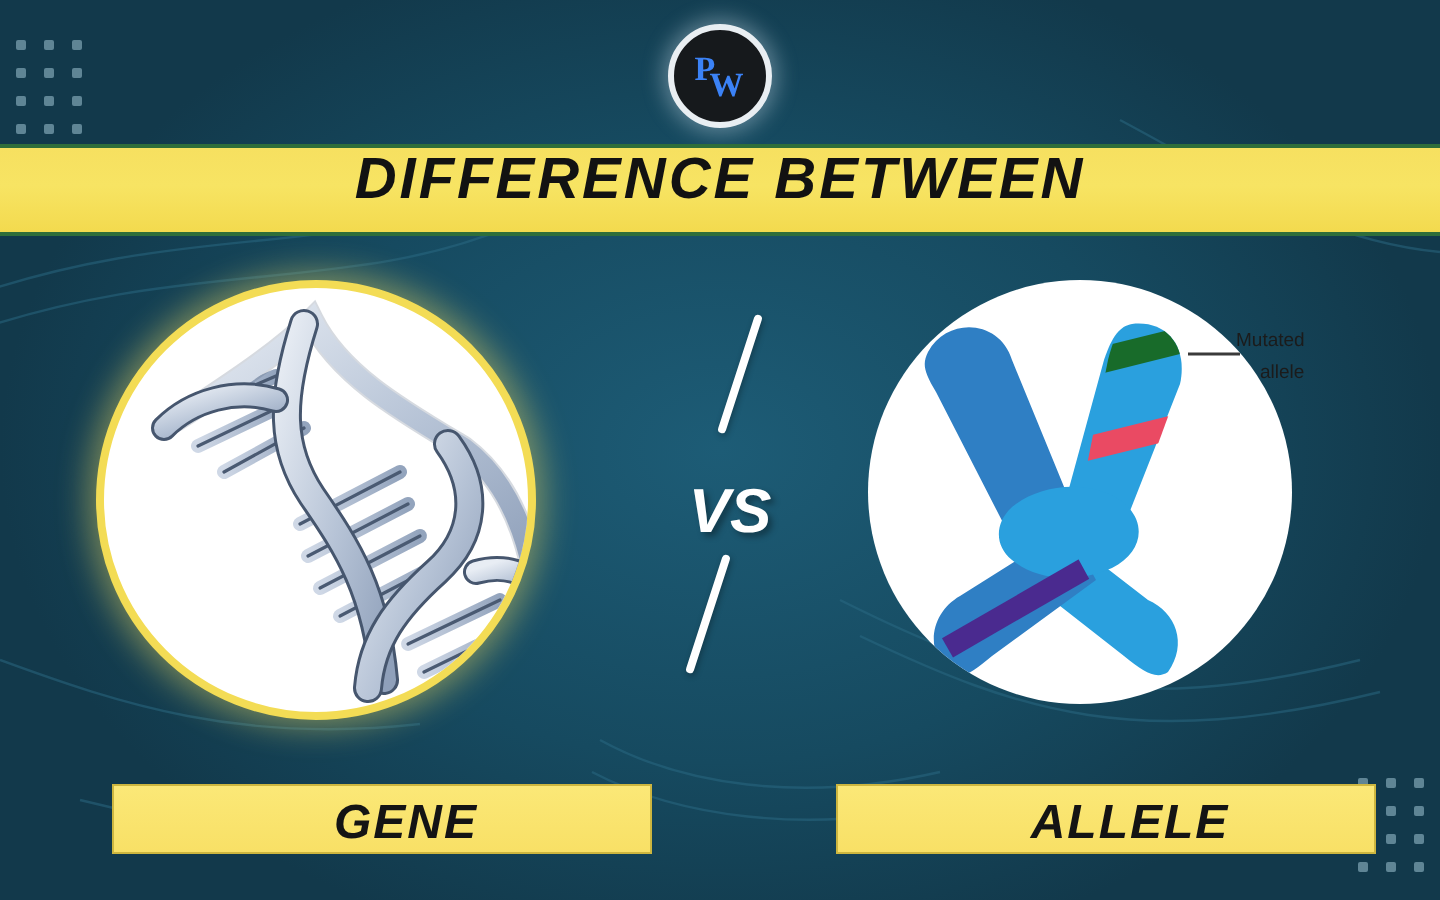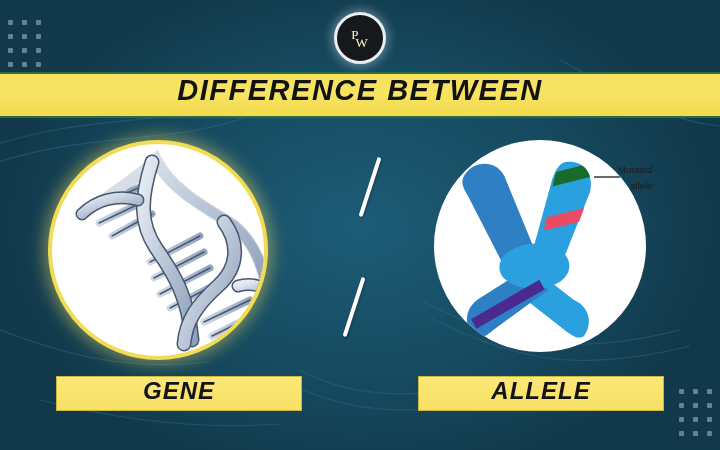--- a/index.html
+++ b/index.html
@@ -63,25 +63,25 @@
     border-radius: 50%;
     background: #16191c;
     border: 3px solid #e9eef2;
     box-shadow: 0 0 10px 3px rgba(220,235,245,.35);
     display: flex;
     align-items: center;
     justify-content: center;
   }
   #logo .pw {
     font-family: "Liberation Serif", serif;
-    color: #fef9c3;
-    font-size: 13px;
+    color: #3b82f6;
+    font-size: 17px;
     letter-spacing: -1px;
     line-height: 1;
-    font-weight: 400;
+    font-weight: 700;
   }
   #logo .pw .p { position: relative; top: -4px; }
   #logo .pw .w { position: relative; top: 4px; left: -2px; }
 
   
   #title-banner {
     position: absolute;
     left: 0;
     right: 0;
     top: 72px;
@@ -154,27 +154,28 @@
     transform: rotate(18deg);
     border-radius: 2px;
     box-shadow: 1px 1px 3px rgba(0,0,0,.3);
   }
   #slash-top { left: 38px; top: 6px; }
   #slash-bottom { left: 22px; top: 126px; }
 
   
   .label-box {
     position: absolute;
-    top: 376px;
+    top: 392px;
     height: 33px;
     background: linear-gradient(#fbe877, #f8e066);
     border: 1px solid #cdb63f;
     display: flex;
-    align-items: flex-start;
+    align-items: flex-end;
     justify-content: center;
+    padding-left: 24px;
   }
   #label-gene { left: 56px; width: 244px; }
   #label-allele { left: 418px; width: 244px; }
   .label-text {
     font-size: 24px;
     font-weight: bold;
     font-style: italic;
     color: #141414;
     letter-spacing: 1px;
   }
@@ -293,20 +294,21 @@
       <path d="M30 70 C 44 56, 66 50, 86 56" fill="none" stroke="#46566e" stroke-width="13" stroke-linecap="round"></path>
       <path d="M30 70 C 44 56, 66 50, 86 56" fill="none" stroke="url(#strandGrad)" stroke-width="10" stroke-linecap="round"></path>
 
       <path d="M186 142 C 200 138, 212 142, 220 152" fill="none" stroke="#46566e" stroke-width="13" stroke-linecap="round"></path>
       <path d="M186 142 C 200 138, 212 142, 220 152" fill="none" stroke="url(#strandGrad)" stroke-width="10" stroke-linecap="round"></path>
     </svg>
   </div>
 
   <div id="vs-block">
     <div class="slash" id="slash-top"></div>
+    <div id="vs-text">VS</div>
     <div class="slash" id="slash-bottom"></div>
   </div>
 
   <div class="circle" id="circle-right">
     <svg viewBox="0 0 212 212">
       <defs>
         <clipPath id="armTopRight">
           <path d="M132 22 C 150 20, 160 34, 156 52 L 134 112 L 108 100 L 120 40 C 123 28, 126 23, 132 22 Z"></path>
         </clipPath>
         <clipPath id="armBottomLeft">

